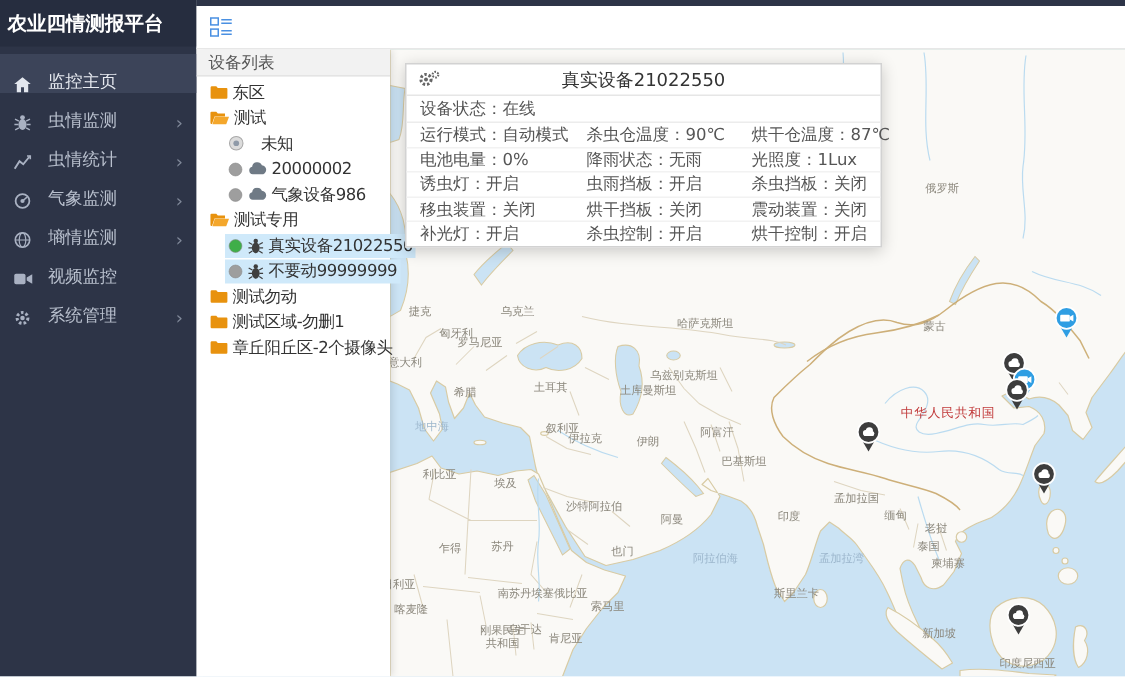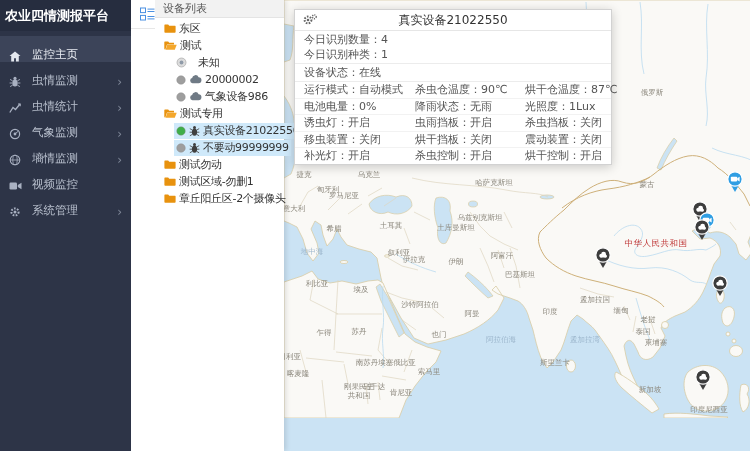--- a/index.html
+++ b/index.html
@@ -11,21 +11,21 @@
 .brand{height:31px;background:#262d3f;color:#fff;font-size:13px;font-weight:bold;
   display:flex;align-items:center;padding-left:5px;white-space:nowrap;letter-spacing:0}
 .menu{margin-top:5px}
 .menu-item{height:26px;display:flex;align-items:flex-end;color:#b9c0ce;font-size:11.5px;
   padding:0 9px;cursor:pointer;white-space:nowrap}
 .menu-item.active{background:#3c4459;color:#e8ebf1}
 .mi-icon{width:14px;height:12px;margin-right:9px;color:#a9b1c2;display:inline-flex;align-items:center}
 .menu-item.active .mi-icon{color:#e3e7ee}
 .mi-arrow{margin-left:auto;color:#7f8798;font-size:12px;line-height:1}
 
-.main{flex:1;display:flex;flex-direction:row;min-width:0}
+.main{flex:1;display:flex;flex-direction:column;min-width:0}
 .topstrip{height:4px;background:#2d3447}
 .toolbar{height:29px;background:#fff;border-bottom:1px solid #e7e7e7;display:flex;align-items:center;padding-left:9px}
 .toolbar .tb-icon{cursor:pointer;display:inline-flex}
 .content{position:relative;flex:1;overflow:hidden}
 
 .device-panel{position:absolute;left:0;top:0;bottom:0;width:129px;background:#fff;z-index:6;
   box-shadow:2px 0 5px rgba(0,0,0,.12)}
 .panel-header{height:18px;background:#f2f2f2;border-bottom:1px solid #e4e4e4;font-size:11px;
   color:#555;display:flex;align-items:center;padding-left:8px}
 .tree{padding-top:2px}
@@ -488,24 +488,20 @@
             <span class="gear-wrap">
               <svg width="16" height="14" viewBox="0 0 16 14">
                 <circle cx="6" cy="7" r="3.4" fill="none" stroke="#666" stroke-width="2" stroke-dasharray="1.6 1.3"></circle>
                 <circle cx="6" cy="7" r="1.3" fill="#666"></circle>
                 <circle cx="12.3" cy="3.8" r="1.9" fill="none" stroke="#666" stroke-width="1.4" stroke-dasharray="1.1 0.9"></circle>
               </svg>
             </span>
             <div class="popup-title">真实设备21022550</div>
           </div>
           <div class="popup-sec">
-              <div class="popup-line">今日识别数量：4</div>
-              <div class="popup-line">今日识别种类：1</div>
-            </div>
-          <div class="popup-sec">
               <div class="popup-line">设备状态：在线</div>
             </div>
           <div>
               <div class="popup-grid-row">
                 <div class="popup-cell">运行模式：自动模式</div>
                 <div class="popup-cell">杀虫仓温度：90℃</div>
                 <div class="popup-cell">烘干仓温度：87℃</div>
               </div>
               <div class="popup-grid-row">
                 <div class="popup-cell">电池电量：0%</div>

